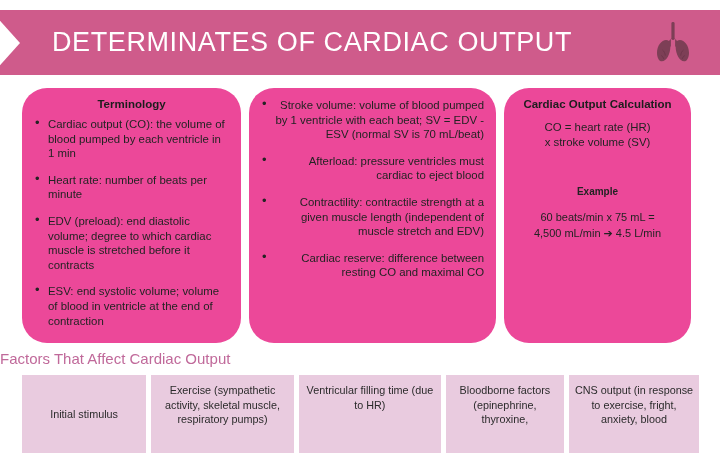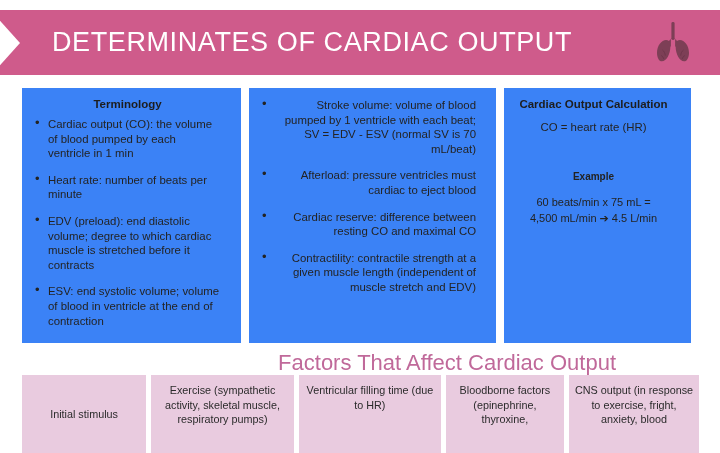--- a/index.html
+++ b/index.html
@@ -58,24 +58,25 @@
   .panels {
     position: absolute;
     left: 22px;
     top: 88px;
     width: 677px;
     height: 255px;
     display: flex;
     gap: 8px;
   }
   .panel {
-    background: #3b82f6;
-    padding: 10px 20px 8px 12px;
+    background: #ec4899;
+    padding: 10px 12px 8px 12px;
     box-sizing: border-box;
     color: #232323;
+    border-radius: 25px;
   }
   .panel.col-a { width: 219px; }
   .panel.col-b { width: 247px; text-align: right; }
   .panel.col-c { width: 187px; }
 
   .panel-title {
     text-align: center;
     font-weight: bold;
     font-size: 11.5px;
     margin: 0 0 7px 0;
@@ -122,22 +123,22 @@
     font-size: 11px;
     line-height: 16px;
   }
 
   
   .factors-title {
     position: absolute;
     left: 0;
     top: 350px;
     width: 616px;
-    text-align: right;
-    font-size: 22px;
+    text-align: left;
+    font-size: 15px;
     color: #c0699a;
     font-weight: 400;
   }
   .factor-boxes {
     position: absolute;
     left: 22px;
     top: 375px;
     width: 677px;
     height: 78px;
     display: flex;
@@ -189,29 +190,30 @@
       <li class="bullet-item">Heart rate: number of beats per minute</li>
       <li class="bullet-item">EDV (preload): end diastolic volume; degree to which cardiac muscle is stretched before it contracts</li>
       <li class="bullet-item">ESV: end systolic volume; volume of blood in ventricle at the end of contraction</li>
     </ul>
   </div>
 
   <div class="panel col-b">
     <ul class="bullet-list">
       <li class="bullet-item">Stroke volume: volume of blood pumped by 1 ventricle with each beat; SV = EDV - ESV (normal SV is 70 mL/beat)</li>
       <li class="bullet-item">Afterload: pressure ventricles must cardiac to eject blood</li>
+      <li class="bullet-item">Contractility: contractile strength at a given muscle length (independent of muscle stretch and EDV)</li>
       <li class="bullet-item">Cardiac reserve: difference between resting CO and maximal CO</li>
-      <li class="bullet-item">Contractility: contractile strength at a given muscle length (independent of muscle stretch and EDV)</li>
     </ul>
   </div>
 
   <div class="panel col-c">
     <div class="panel-title">Cardiac Output Calculation</div>
     <div class="calc-block">
       <div class="calc-formula">CO = heart rate (HR)</div>
+      <div>x stroke volume (SV)</div>
       <div class="calc-example-label">Example</div>
       <div class="calc-example">60 beats/min x 75 mL =</div>
       <div class="calc-example" style="margin-top:0">4,500 mL/min ➔ 4.5 L/min</div>
     </div>
   </div>
 
 </div>
 
 <div class="factors-title">Factors That Affect Cardiac Output</div>
 

